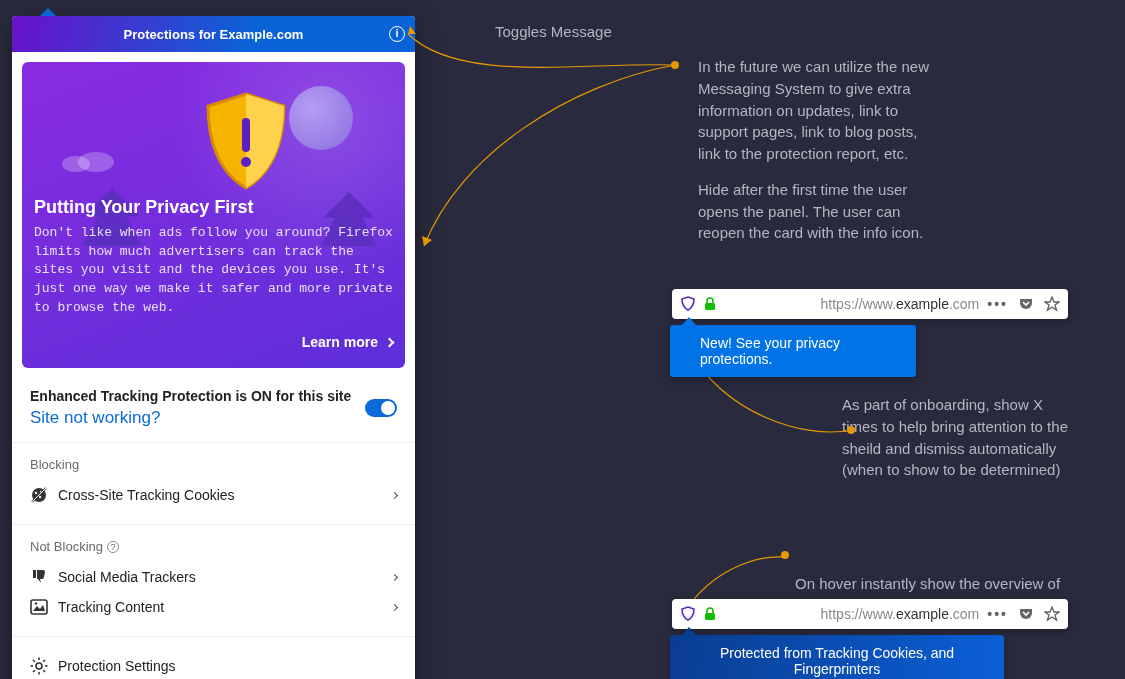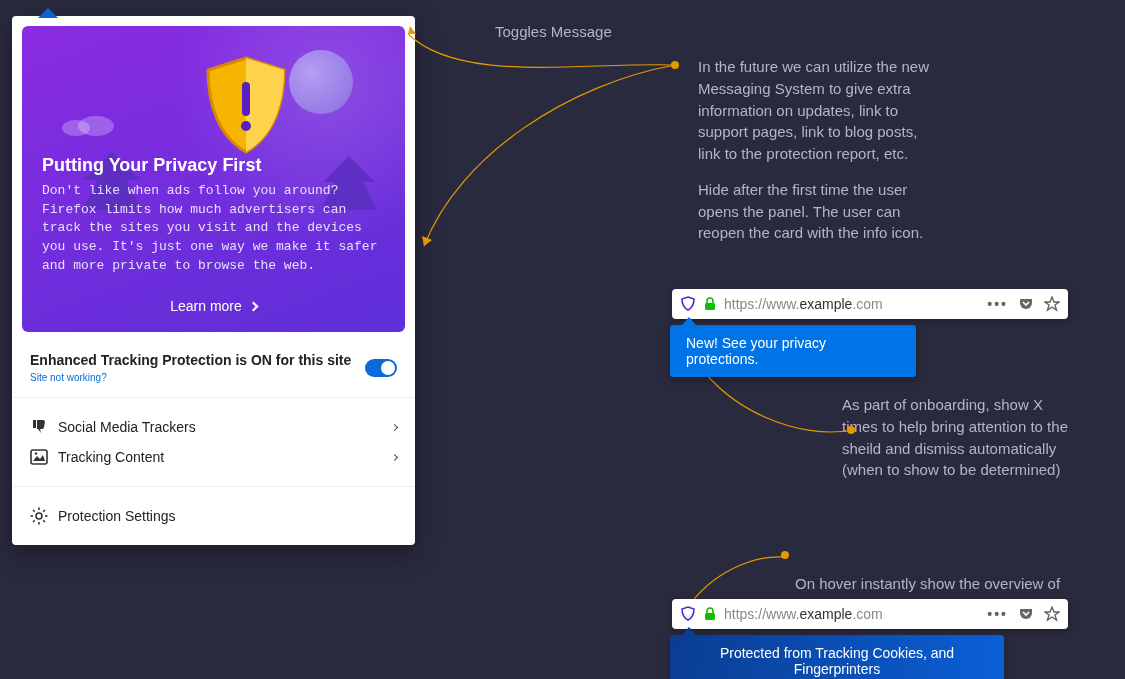--- a/index.html
+++ b/index.html
@@ -41,21 +41,21 @@
     position: absolute; right: 10px; top: 50%; transform: translateY(-50%);
     width: 16px; height: 16px; border: 1.5px solid #fff; border-radius: 50%;
     font-size: 11px; line-height: 13px; text-align: center;
   }
 
   .hero {
     margin: 10px;
     height: 306px;
     border-radius: 6px;
     background: linear-gradient(160deg, #8A2BE2 0%, #5D2FD8 100%);
-    padding: 18px 20px;
+    padding: 18px 12px;
     color: #fff;
     position: relative;
     overflow: hidden;
     display: flex; flex-direction: column; justify-content: flex-end;
   }
   .hero-sky {
     position: absolute; inset: 0;
     background: radial-gradient(circle at 80% 20%, rgba(255,255,255,.15), transparent 40%);
   }
   .hero-moon {
@@ -69,37 +69,37 @@
   }
   .hero-cloud { position: absolute; top: 86px; left: 36px; }
   .hero-tree1, .hero-tree2 {
     position: absolute; bottom: 110px;
   }
   .hero-tree1 { left: 60px; }
   .hero-tree2 { right: 28px; }
   .hero h2 { font-size: 18px; font-weight: 600; margin-bottom: 6px; position: relative; }
   .hero p { font-size: 13px; line-height: 1.45; color: #e7dfff; position: relative; font-family: Liberation Mono, monospace; }
   .hero .learn {
-    display: flex; justify-content: center; align-items: center; gap: 8px;
-    margin-top: 22px; font-size: 14px; font-weight: 400; position: relative;
+    display: flex; justify-content: flex-end; align-items: center; gap: 8px;
+    margin-top: 16px; font-size: 14px; font-weight: 700; position: relative;
   }
   .chevron {
     width: 7px; height: 7px; border-right: 2px solid currentColor; border-top: 2px solid currentColor;
     transform: rotate(45deg); display: inline-block;
   }
   .chevron-sm {
     width: 5px; height: 5px; border-right: 1.5px solid currentColor; border-top: 1.5px solid currentColor;
     transform: rotate(45deg); display: inline-block; color: #4a4a4a;
   }
 
   .section { padding: 14px 18px; border-top: 1px solid #eee; }
   .section.first { border-top: none; padding-top: 10px; }
   .etp-row { display: flex; align-items: center; justify-content: space-between; }
   .etp-title { font-size: 14px; font-weight: 700; color: #222; }
-  .etp-link { font-size: 10px; color: #0a6adb; margin-top: 4px; }
+  .etp-link { font-size: 17px; color: #0a6adb; margin-top: 4px; }
   .toggle {
     width: 32px; height: 18px; background: #0a6adb; border-radius: 10px; position: relative;
   }
   .toggle::after {
     content: ""; position: absolute; right: 2px; top: 2px; width: 14px; height: 14px;
     background: #fff; border-radius: 50%;
   }
   .subhead { font-size: 13px; color: #6b6b6b; margin-bottom: 8px; display: flex; align-items: center; gap: 4px; }
   .row {
     display: flex; align-items: center; gap: 10px; padding: 6px 0;
@@ -117,33 +117,33 @@
   .addr-wrap.one { left: 672px; top: 289px; }
   .addr-wrap.two { left: 672px; top: 599px; }
   .addrbar {
     height: 30px; background: #fff; border-radius: 4px;
     display: flex; align-items: center; padding: 0 8px; gap: 8px;
     font-size: 14px; color: #333; position: relative;
     box-shadow: 0 2px 6px rgba(0,0,0,.3);
   }
   .addrbar .shield-mini { color: #592ACB; }
   .addrbar .lock-mini { color: #12BC00; }
-  .addrbar .url { flex: 1; }
+  .addrbar .url { flex: 1; text-align: right; }
   .addrbar .url .dim { color: #888; }
   .addrbar .trail { display: flex; align-items: center; gap: 10px; color: #666; }
   .callout-arrow {
     position: absolute; left: 10px; top: 28px;
     width: 0; height: 0;
     border-left: 7px solid transparent;
     border-right: 7px solid transparent;
   }
   .callout-arrow.blue { border-bottom: 8px solid #0073E6; }
   .callout-arrow.navy { border-bottom: 8px solid #0A3D91; }
   .callout {
-    color: #fff; padding: 10px 16px; border-radius: 3px; font-size: 14px;
+    color: #fff; padding: 10px 30px; border-radius: 3px; font-size: 14px;
     margin-top: 6px; box-shadow: 0 4px 10px rgba(0,0,0,.3);
   }
   .callout.blue { background: #0073E6; width: 246px; margin-left: -2px; }
   .callout.navy { background: linear-gradient(95deg,#0A3D91,#0A5FD8); width: 334px; margin-left: -2px; text-align: center; }
 
   
   .note { position: absolute; color: #B5B5C1; font-size: 15px; line-height: 1.45; }
   .note.title { left: 495px; top: 21px; width: 200px; }
   .note.msg   { left: 698px; top: 56px; width: 244px; }
   .note.onboard { left: 842px; top: 394px; width: 236px; }
@@ -156,20 +156,24 @@
   .arc { position: absolute; pointer-events: none; }
   .arc path { stroke: #E69A00; stroke-width: 1.2; fill: none; }
   .arc .tip { fill: #E69A00; }
   .dots { letter-spacing: 2px; font-weight: 700; }
 </style>
 </head>
 <body>
 
 <div class="panel">
   <div class="panel-arrow"></div>
+  <div class="panel-header">
+    <span>Protections for Example.com</span>
+    <span class="info">i</span>
+  </div>
 
   <div class="hero">
     <div class="hero-sky"></div>
     <div class="hero-moon"></div>
     <svg class="hero-cloud" width="60" height="24">
       <ellipse cx="18" cy="16" rx="14" ry="8" fill="rgba(255,255,255,.25)"></ellipse>
       <ellipse cx="38" cy="14" rx="18" ry="10" fill="rgba(255,255,255,.25)"></ellipse>
     </svg>
     <svg class="hero-shield" viewBox="0 0 88 100">
       <path d="M44 2 L82 14 C82 48 72 80 44 96 C16 80 6 48 6 14 Z" fill="#F5B400" stroke="#D98900" stroke-width="3"></path>
@@ -194,22 +198,43 @@
   <div class="section first">
     <div class="etp-row">
       <div>
         <div class="etp-title">Enhanced Tracking Protection is ON for this site</div>
         <div class="etp-link">Site not working?</div>
       </div>
       <div class="toggle"></div>
     </div>
   </div>
 
-
   <div class="section">
+    <div class="subhead">Blocking</div>
+    <div class="row">
+      <div class="row-left">
+        <svg width="18" height="18" viewBox="0 0 18 18">
+          <circle cx="9" cy="9" r="7" fill="#333"></circle>
+            <circle cx="6" cy="7" r="1.2" fill="#fff"></circle>
+            <circle cx="11" cy="6" r="1.2" fill="#fff"></circle>
+            <circle cx="10" cy="11" r="1.2" fill="#fff"></circle>
+          <line x1="2" y1="16" x2="16" y2="2" stroke="#333" stroke-width="2"></line>
+          <line x1="2" y1="16" x2="16" y2="2" stroke="#fff" stroke-width="1"></line>
+        </svg>
+        <span>Cross-Site Tracking Cookies</span>
+      </div>
+      <span class="chevron-sm"></span>
+    </div>
+  </div>
+
+  <div class="section">
+    <div class="subhead">
+      <span>Not Blocking</span>
+      <span class="qmark">?</span>
+    </div>
     <div class="row">
       <div class="row-left">
         <svg width="18" height="18" viewBox="0 0 18 18">
           <path d="M3 2h3v8H3zM7 2h6a2 2 0 0 1 2 2l-1 5a2 2 0 0 1-2 2h-2l1 4-3-4H7z" fill="#333"></path>
         </svg>
         <span>Social Media Trackers</span>
       </div>
       <span class="chevron-sm"></span>
     </div>
     <div class="row">

